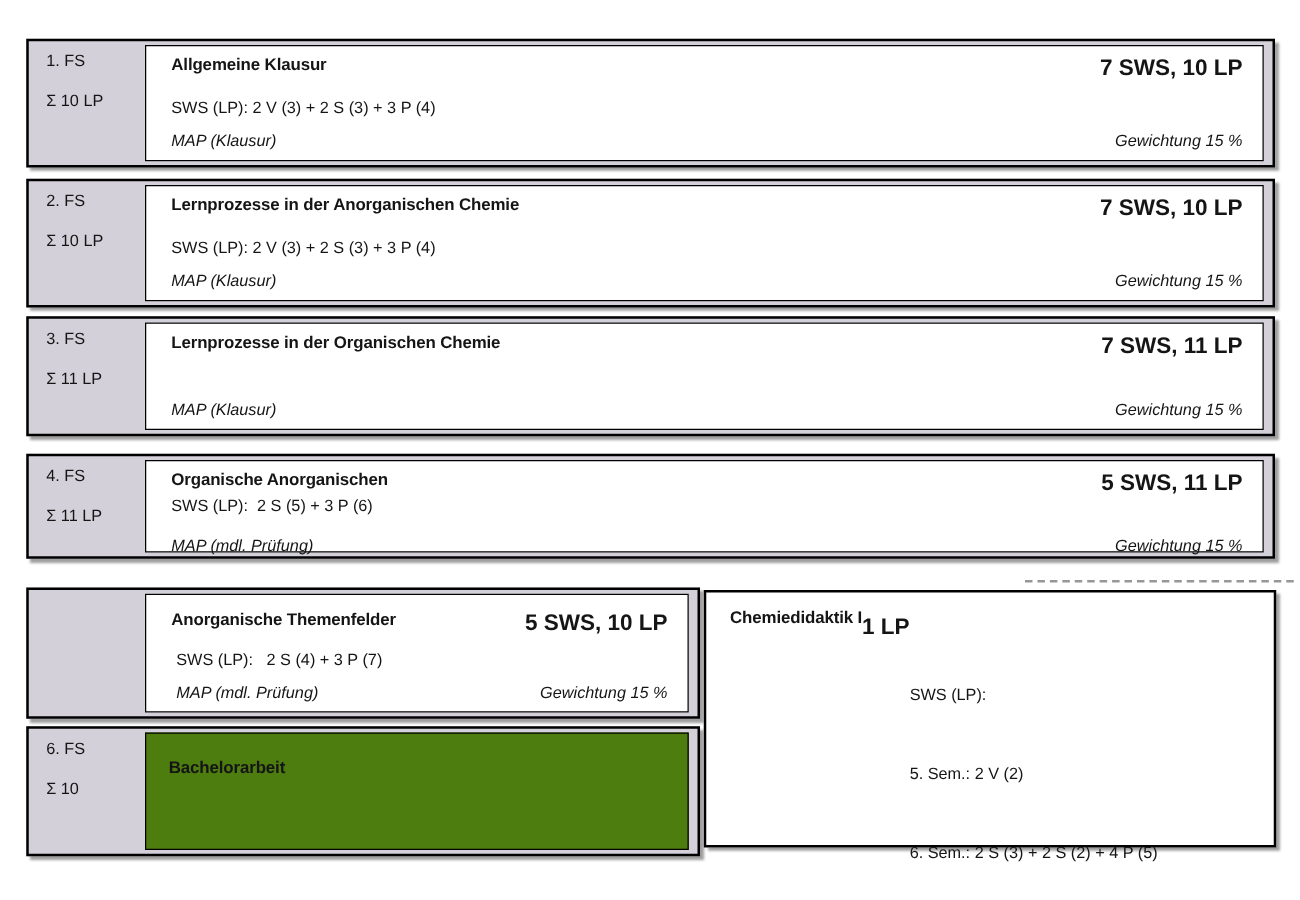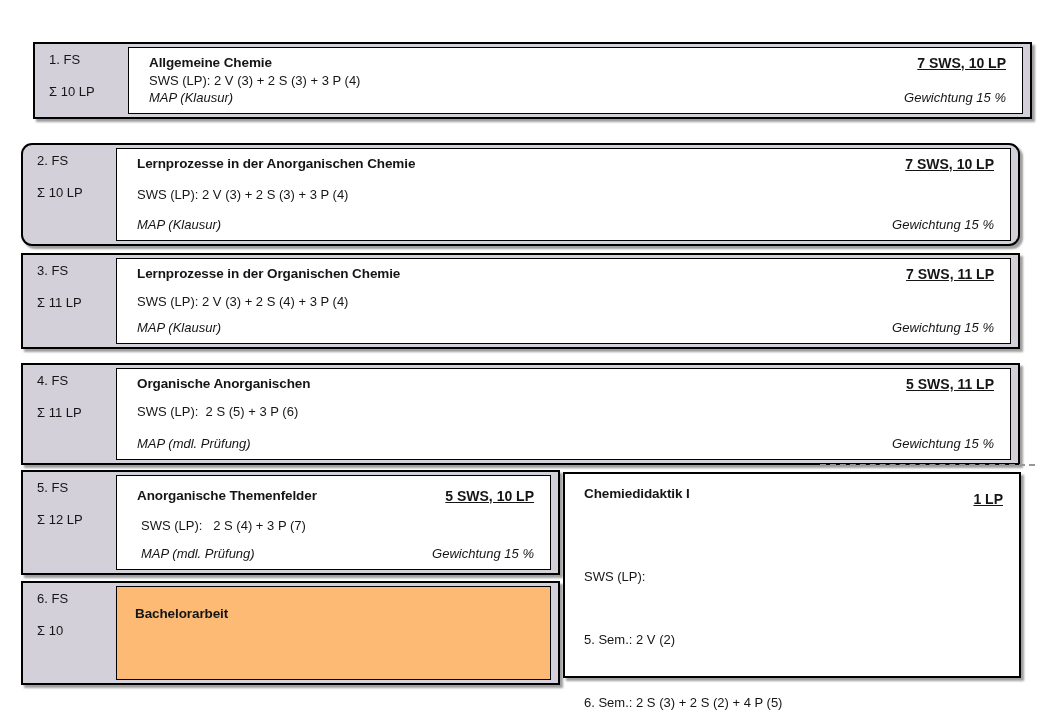--- a/index.html
+++ b/index.html
@@ -17,65 +17,65 @@
   .narrow{width:539px;}
   .fs-cell{position:absolute;left:0;top:0;bottom:0;width:93px;}
   .fs-label{position:absolute;left:14px;top:8px;}
   .sum-label{position:absolute;left:14px;top:40px;}
   .inner-box{
     position:absolute;left:93px;top:3px;right:7px;bottom:3px;
     background:#ffffff;border:1px solid #000;box-sizing:border-box;
     display:flex;flex-direction:column;justify-content:space-between;
     padding:7px 16px 8px 20px;
   }
-  .inner-box.gray{background:#fdba74;justify-content:flex-start;padding-top:19px;padding-left:18px;}
+  .inner-box.gray{background:#4d7c0f;justify-content:flex-start;padding-top:19px;padding-left:18px;}
   .tl-row{display:flex;justify-content:space-between;align-items:flex-start;}
   .bl-row{display:flex;justify-content:space-between;align-items:flex-end;font-style:italic;}
   .title{font-weight:bold;font-size:13.5px;letter-spacing:-0.1px;}
-  .credits{font-weight:bold;font-size:14px;white-space:nowrap;text-decoration:underline;}
+  .credits{font-weight:bold;font-size:18px;white-space:nowrap;}
   .sws-line{white-space:pre;}
   .spacer{flex:1;}
   .mt2{margin-bottom:17px;}
   .side-box{
     position:absolute;left:563px;top:472px;width:458px;height:206px;
     background:#ffffff;border:2px solid #000;box-sizing:border-box;
     box-shadow:3px 3px 2px rgba(0,0,0,0.38);
-    display:flex;flex-direction:column;
+    display:flex;
     padding:12px 16px 11px 19px;
   }
   .side-sws{margin-top:17px;line-height:21px;white-space:pre;}
   .dashed-line{
     position:absolute;left:820px;top:464px;width:215px;height:0;
     border-top:2px dashed #979797;
   }
   .r5pad{padding-top:12px;}
   .indent4{padding-left:4px;}
 </style>
 </head>
 <body>
 
-<div class="container wide" style="top:42px;height:77px;margin-left:12px;">
+<div class="container wide" style="top:31px;height:103px;">
   <div class="fs-cell">
     <div class="fs-label">1. FS</div>
     <div class="sum-label">Σ 10 LP</div>
   </div>
   <div class="inner-box">
     <div class="tl-row">
-      <span class="title">Allgemeine Chemie</span>
+      <span class="title">Allgemeine Klausur</span>
       <span class="credits">7 SWS, 10 LP</span>
     </div>
     <div class="sws-line">SWS (LP): 2 V (3) + 2 S (3) + 3 P (4)</div>
     <div class="bl-row">
       <span>MAP (Klausur)</span>
       <span>Gewichtung 15 %</span>
     </div>
   </div>
 </div>
 
-<div class="container wide" style="top:143px;height:103px;border-radius:11px;">
+<div class="container wide" style="top:143px;height:103px;">
   <div class="fs-cell">
     <div class="fs-label">2. FS</div>
     <div class="sum-label">Σ 10 LP</div>
   </div>
   <div class="inner-box">
     <div class="tl-row">
       <span class="title">Lernprozesse in der Anorganischen Chemie</span>
       <span class="credits">7 SWS, 10 LP</span>
     </div>
     <div class="sws-line">SWS (LP): 2 V (3) + 2 S (3) + 3 P (4)</div>
@@ -89,52 +89,47 @@
 <div class="container wide" style="top:253px;height:96px;">
   <div class="fs-cell">
     <div class="fs-label">3. FS</div>
     <div class="sum-label">Σ 11 LP</div>
   </div>
   <div class="inner-box">
     <div class="tl-row">
       <span class="title">Lernprozesse in der Organischen Chemie</span>
       <span class="credits">7 SWS, 11 LP</span>
     </div>
-    <div class="sws-line">SWS (LP): 2 V (3) + 2 S (4) + 3 P (4)</div>
     <div class="bl-row">
       <span>MAP (Klausur)</span>
       <span>Gewichtung 15 %</span>
     </div>
   </div>
 </div>
 
-<div class="container wide" style="top:363px;height:102px;">
+<div class="container wide" style="top:363px;height:84px;">
   <div class="fs-cell">
     <div class="fs-label">4. FS</div>
     <div class="sum-label">Σ 11 LP</div>
   </div>
   <div class="inner-box">
     <div class="tl-row">
       <span class="title">Organische Anorganischen</span>
       <span class="credits">5 SWS, 11 LP</span>
     </div>
     <div class="spacer"></div>
     <div class="sws-line mt2">SWS (LP):  2 S (5) + 3 P (6)</div>
     <div class="bl-row">
       <span>MAP (mdl. Prüfung)</span>
       <span>Gewichtung 15 %</span>
     </div>
   </div>
 </div>
 
 <div class="container narrow" style="top:470px;height:105px;">
-  <div class="fs-cell">
-    <div class="fs-label">5. FS</div>
-    <div class="sum-label">Σ 12 LP</div>
-  </div>
   <div class="inner-box r5pad">
     <div class="tl-row">
       <span class="title">Anorganische Themenfelder</span>
       <span class="credits">5 SWS, 10 LP</span>
     </div>
     <div class="sws-line indent4">SWS (LP):   2 S (4) + 3 P (7)</div>
     <div class="bl-row">
       <span class="indent4">MAP (mdl. Prüfung)</span>
       <span>Gewichtung 15 %</span>
     </div>

